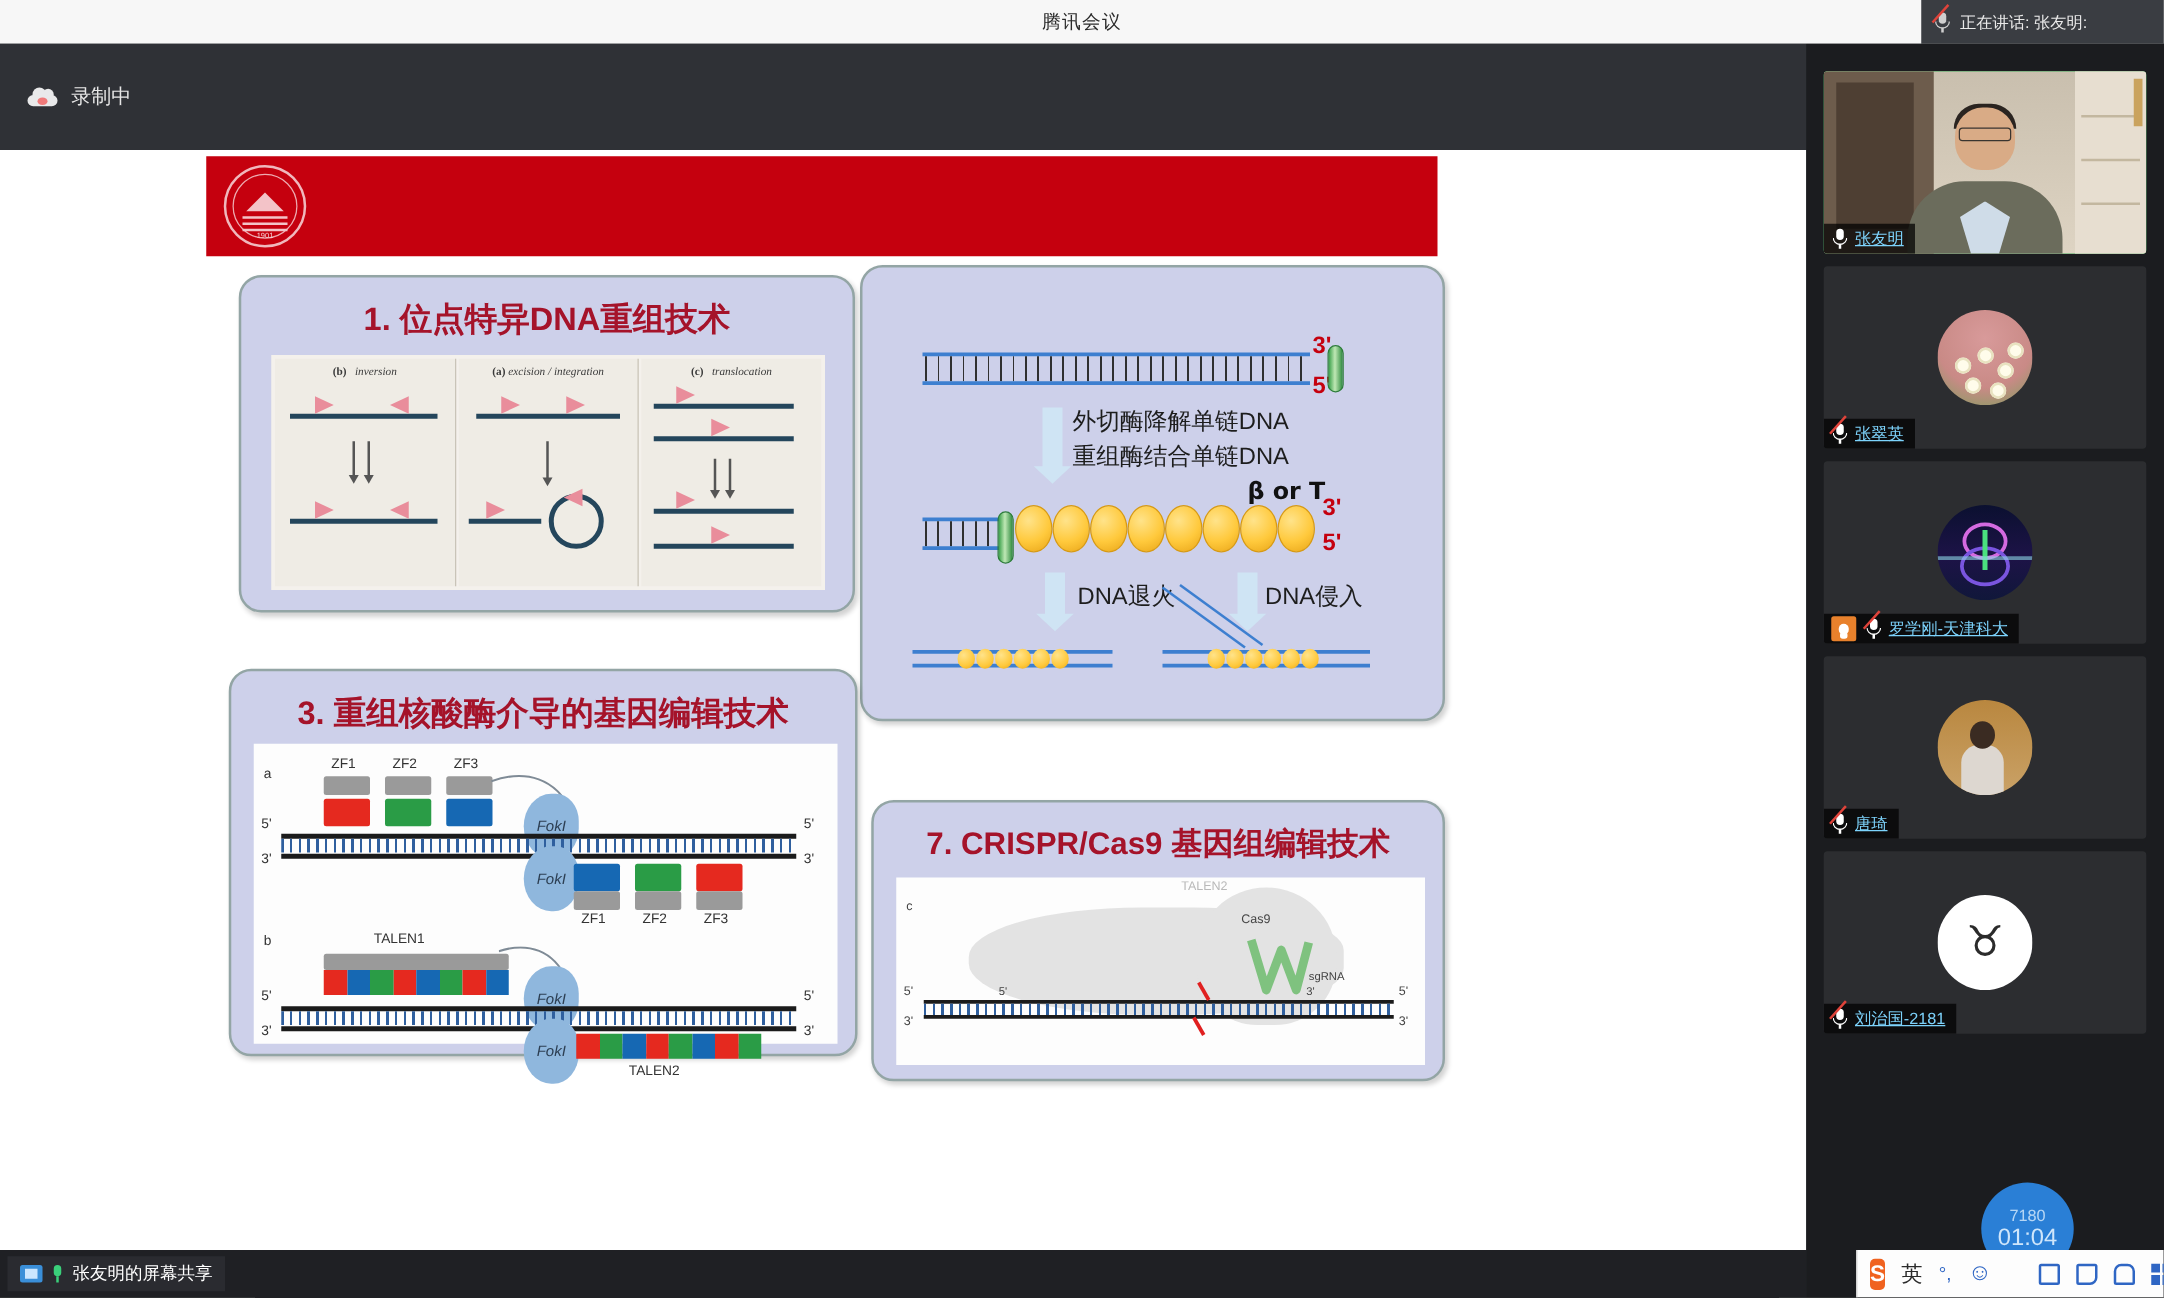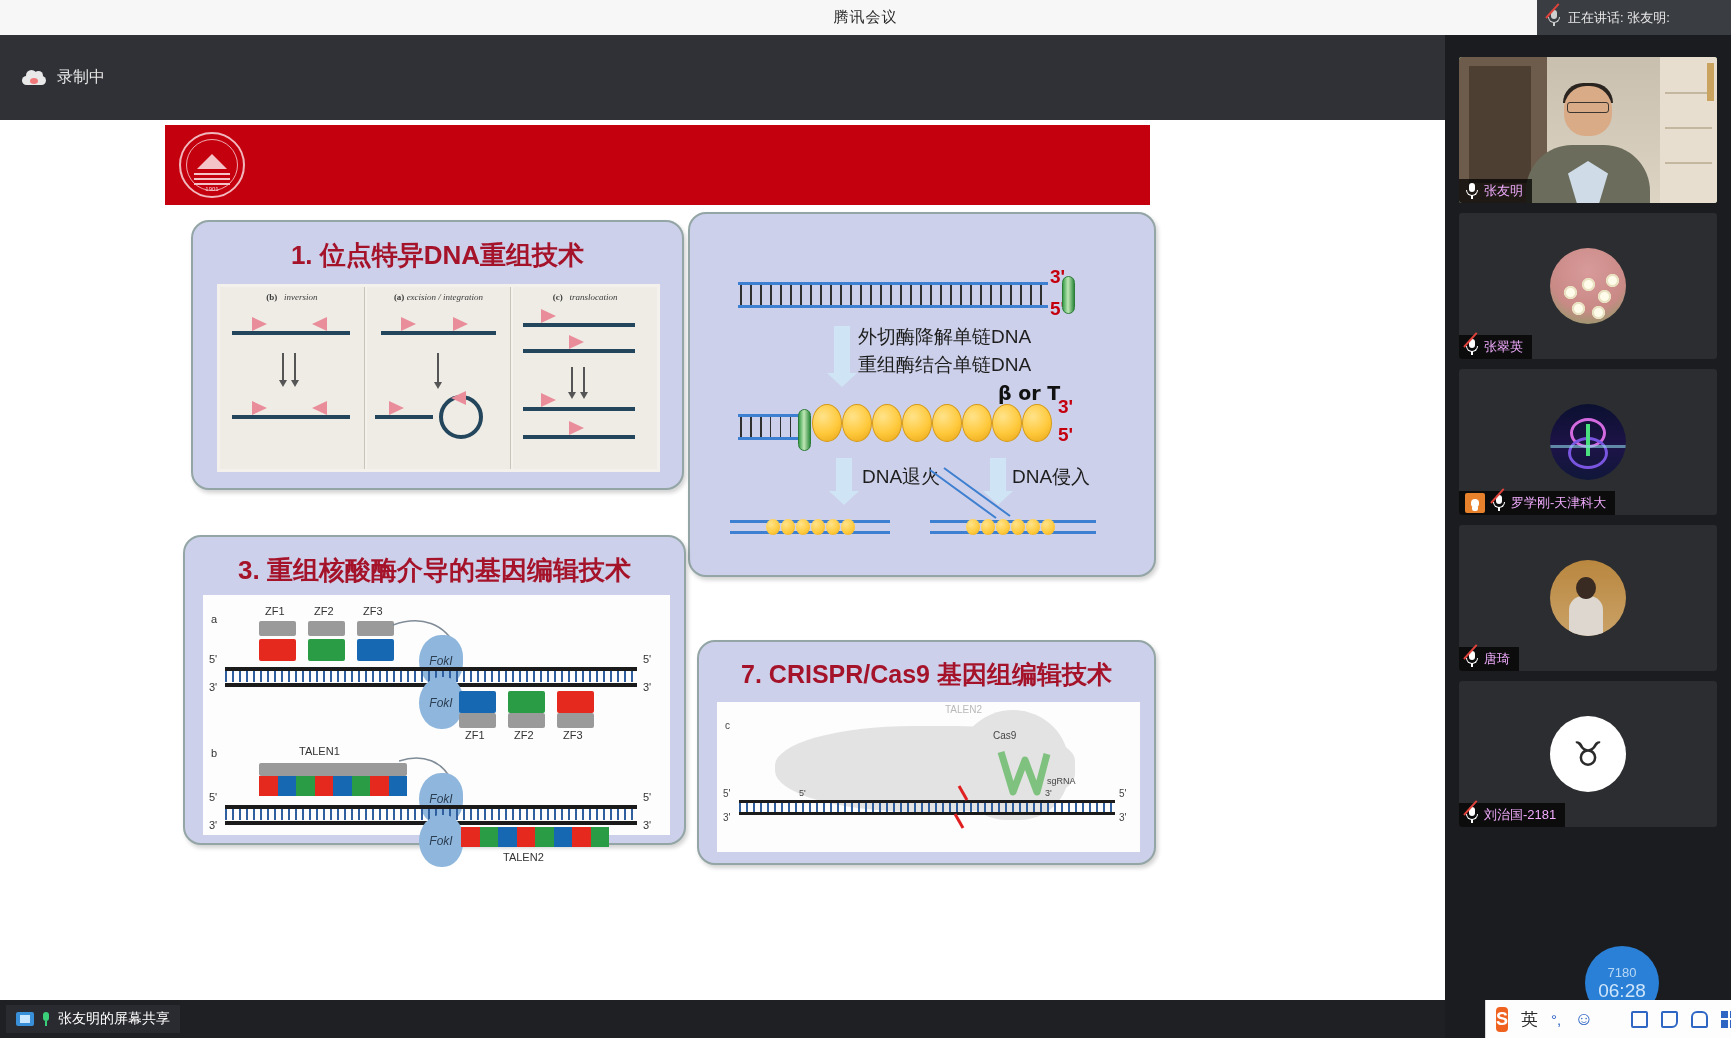--- a/index.html
+++ b/index.html
@@ -223,21 +223,21 @@
   .tile.active { outline: 2px solid #2ecc5b; outline-offset: -2px; }
   .tile .avatar {
     position: absolute; left: 50%; top: 50%; transform: translate(-50%,-50%);
     width: 76px; height: 76px; border-radius: 50%; overflow: hidden;
   }
   .tile .nametag {
     position: absolute; left: 0; bottom: 0; height: 24px;
     display: flex; align-items: center; gap: 5px; padding: 0 9px 0 6px;
     background: rgba(0,0,0,.72);
   }
-  .tile .nametag .nm { color: #f0abfc; font-size: 13px; white-space: nowrap; }
+  .tile .nametag .nm { color: #7dd3fc; font-size: 13px; white-space: nowrap; text-decoration: underline; }
   .host-badge {
     width: 20px; height: 20px; background: #e8812c; border-radius: 2px;
     display: flex; align-items: center; justify-content: center; margin-right: 2px;
   }
   .host-badge .p { width: 8px; height: 8px; border-radius: 50% 50% 40% 40%; background: #fff;
     box-shadow: 0 5px 0 -1px #fff; }
 
   
   .cam { position: absolute; inset: 0; background: linear-gradient(#c9bfae, #ded4c3); }
   .cam .wall-l { position: absolute; left: 0; top: 0; width: 34%; height: 100%; background: #6d5c4c; }
@@ -627,21 +627,21 @@
           <i></i>
           <i></i>
           <i></i>
           <i></i>
         </span>
     </span>
   </div>
 
   <div class="clock-widget">
     <span class="t1">7180</span>
-    <span class="t2">06:28</span>
+    <span class="t2">01:04</span>
   </div>
 
   <div class="sidebar">
 
     <div class="tile active">
       <div class="cam">
         <span class="wall-l"></span>
           <span class="door"></span>
         <span class="shelf"></span>
         <span class="shelf-line" style="top:24%"></span>

